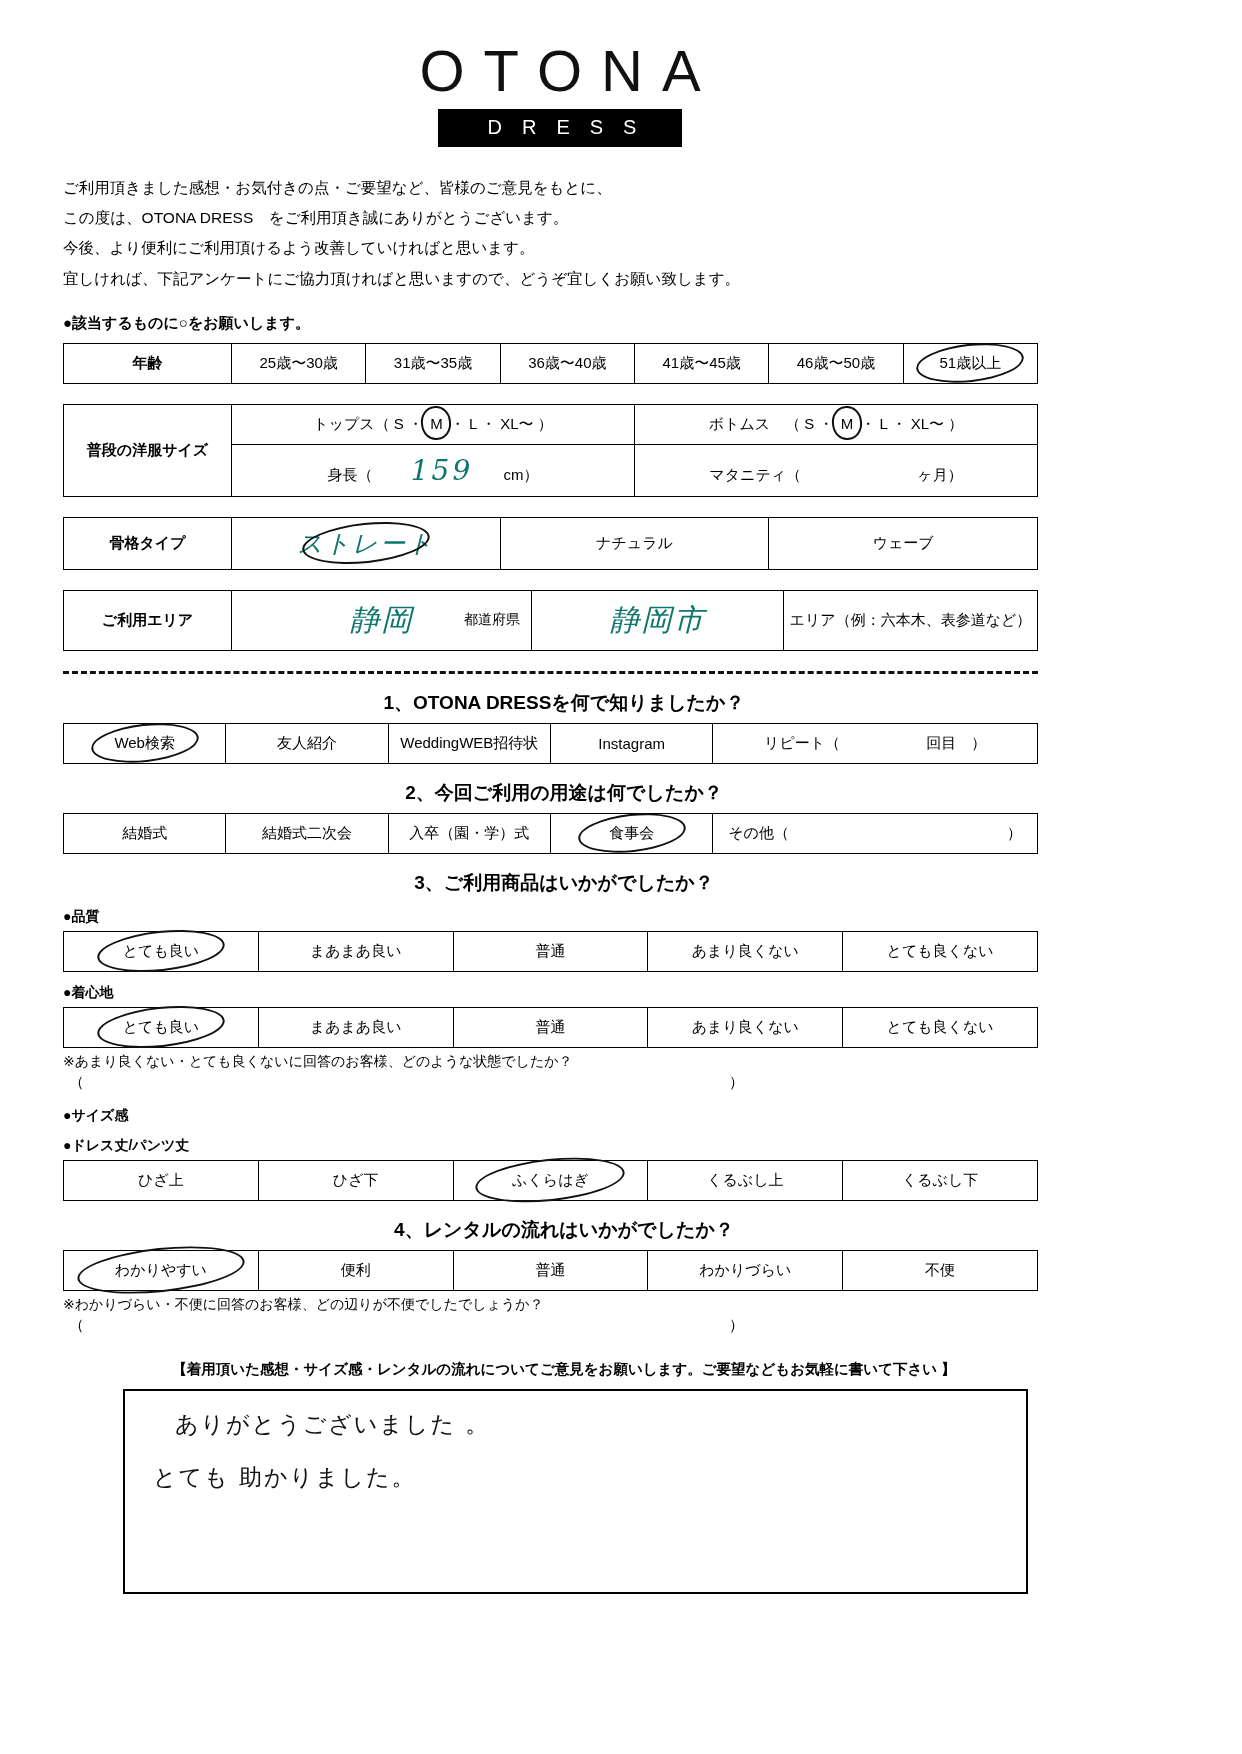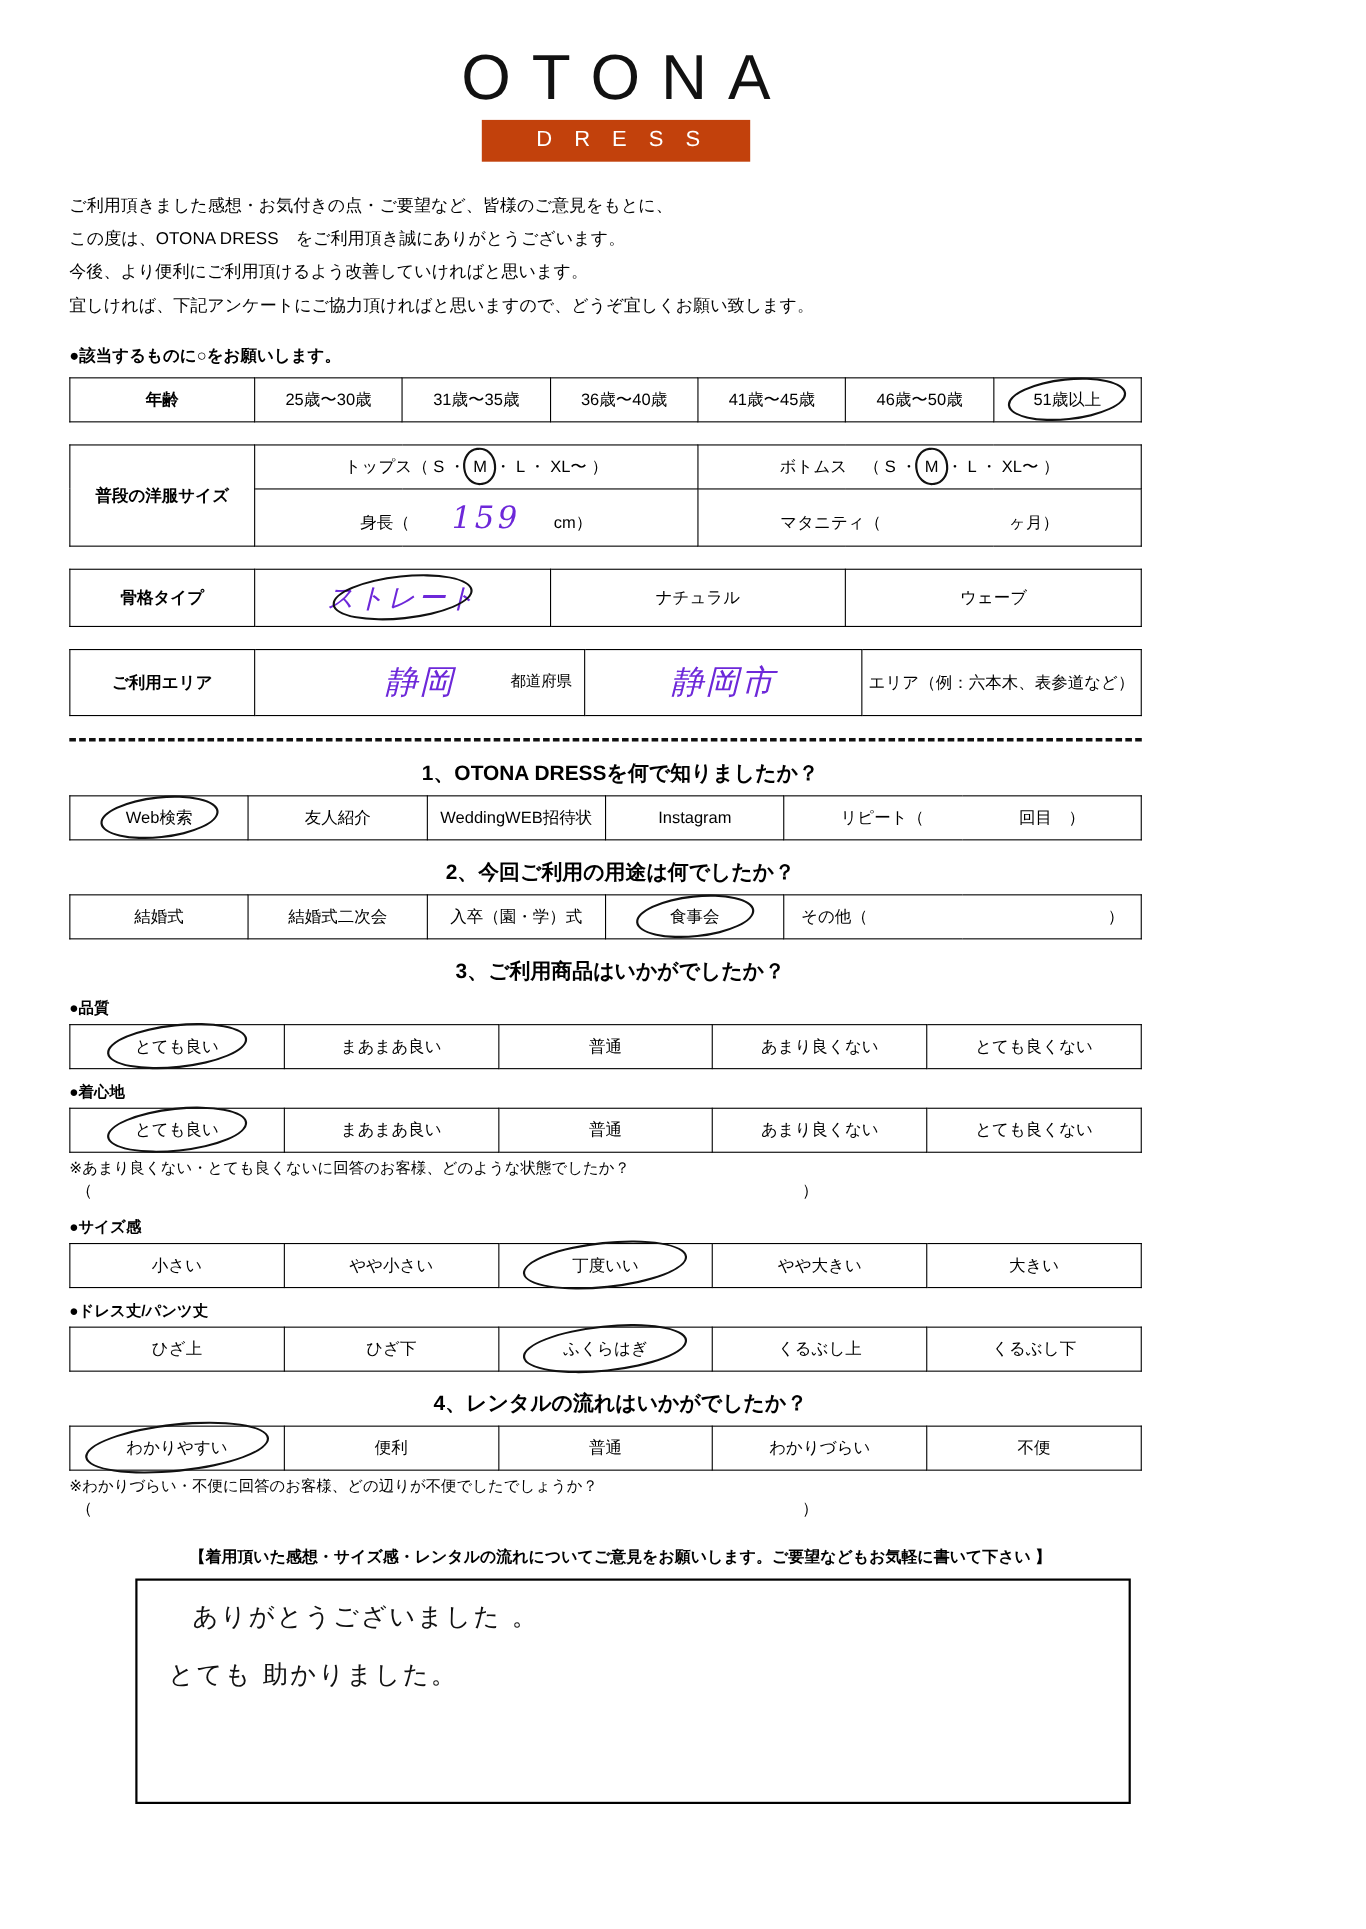--- a/index.html
+++ b/index.html
@@ -15,21 +15,21 @@
   .page { position:relative; width:1120px; height:1754px; padding:0 55px; }
 
   
   .logo-wrap { text-align:center; padding-top:42px; }
   .logo-otona {
     font-size:58px; letter-spacing:19px; font-weight:300;
     font-family:"Liberation Sans","DejaVu Sans",sans-serif;
     line-height:1.0; text-indent:19px; color:#111;
   }
   .logo-dress-bar {
-    display:inline-block; background:#c2410c; color:#fff;
+    display:inline-block; background:#000000; color:#fff;
     margin-top:9px; padding:7px 26px 8px 30px;
     font-size:20px; letter-spacing:20px; text-indent:20px;
     font-weight:400;
   }
 
   
   .intro { margin:26px 0 0 8px; font-size:15.5px; line-height:1.95; }
   .intro div { white-space:nowrap; }
 
   .bullet-head { margin:20px 0 10px 8px; font-size:15px; font-weight:bold; }
@@ -51,21 +51,21 @@
   .spacer20 { height:20px; }
 
   .dashed-sep {
     margin:20px 0 4px 8px; width:975px; height:0;
     border-top:3px dashed #111;
   }
 
   
   .hw {
     font-family:"DejaVu Serif","Liberation Serif",serif;
-    font-style:italic; color:#6d28d9;
+    font-style:italic; color:#0f766e;
   }
   .hw-area { font-size:30px; letter-spacing:2px; }
   .hw-num  { font-size:28px; letter-spacing:3px; }
 
   
   .circ {
     position:absolute; left:50%; top:50%;
     transform:translate(-50%,-50%) rotate(-6deg);
     border:2.2px solid #111; border-radius:50%;
     pointer-events:none;
@@ -277,34 +277,20 @@
   </tr>
       </tbody>
     </table>
   <div class="note">※あまり良くない・とても良くないに回答のお客様、どのような状態でしたか？</div>
   <div class="paren-line">
     <span class="lp">（</span>
     <span class="rp">）</span>
   </div>
 
   <div class="sub-head">●サイズ感</div>
-  <table class="grid">
-      <tbody>
-        <tr>
-    <td>小さい</td>
-    <td>やや小さい</td>
-    <td>
-      <span>丁度いい</span>
-      <span class="circ w150"></span>
-    </td>
-    <td>やや大きい</td>
-    <td>大きい</td>
-  </tr>
-      </tbody>
-    </table>
 
   <div class="sub-head">●ドレス丈/パンツ丈</div>
   <table class="grid">
       <tbody>
         <tr>
     <td>ひざ上</td>
     <td>ひざ下</td>
     <td>
       <span>ふくらはぎ</span>
       <span class="circ w150"></span>

